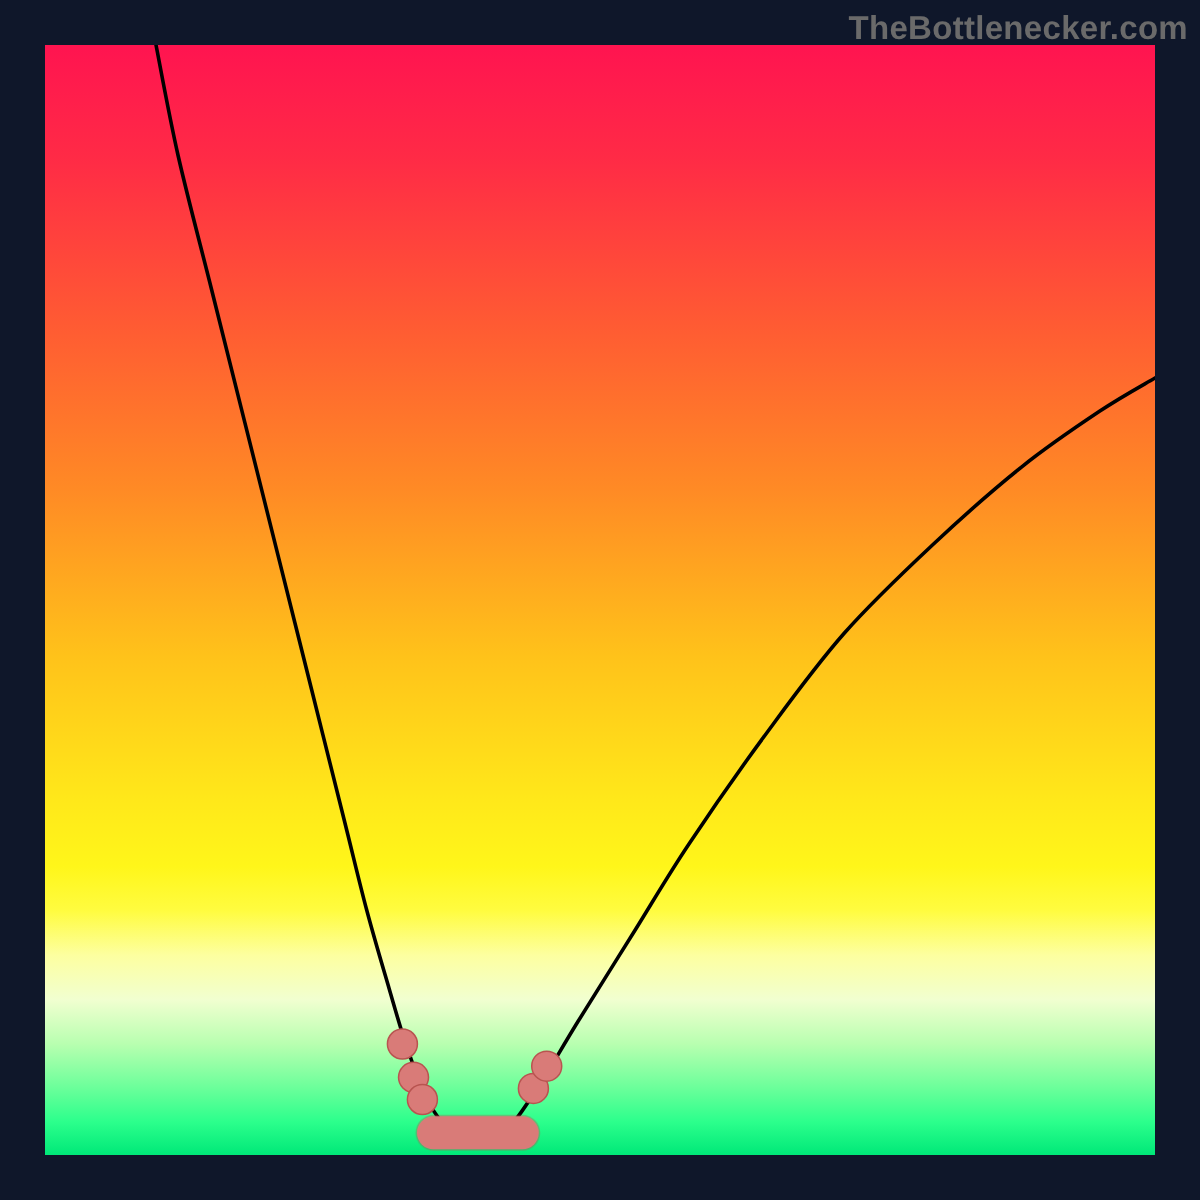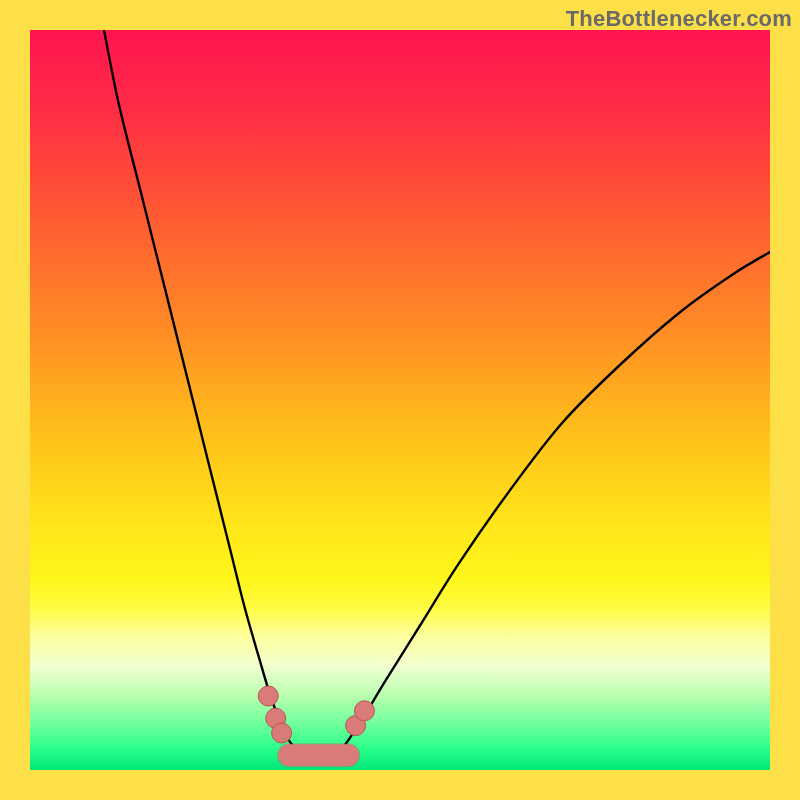--- a/index.html
+++ b/index.html
@@ -10,21 +10,21 @@
     background: #000;
     overflow: hidden;
     font-family: Arial, Helvetica, sans-serif;
   }
   .frame {
     position: absolute;
     left: 0;
     top: 0;
     width: 800px;
     height: 800px;
-    background: #fde047;
+    background: #0f172a;
   }
   .plot {
     position: absolute;
     left: 30px;
     top: 30px;
     width: 740px;
     height: 740px;
   }
   .watermark {
     position: absolute;

